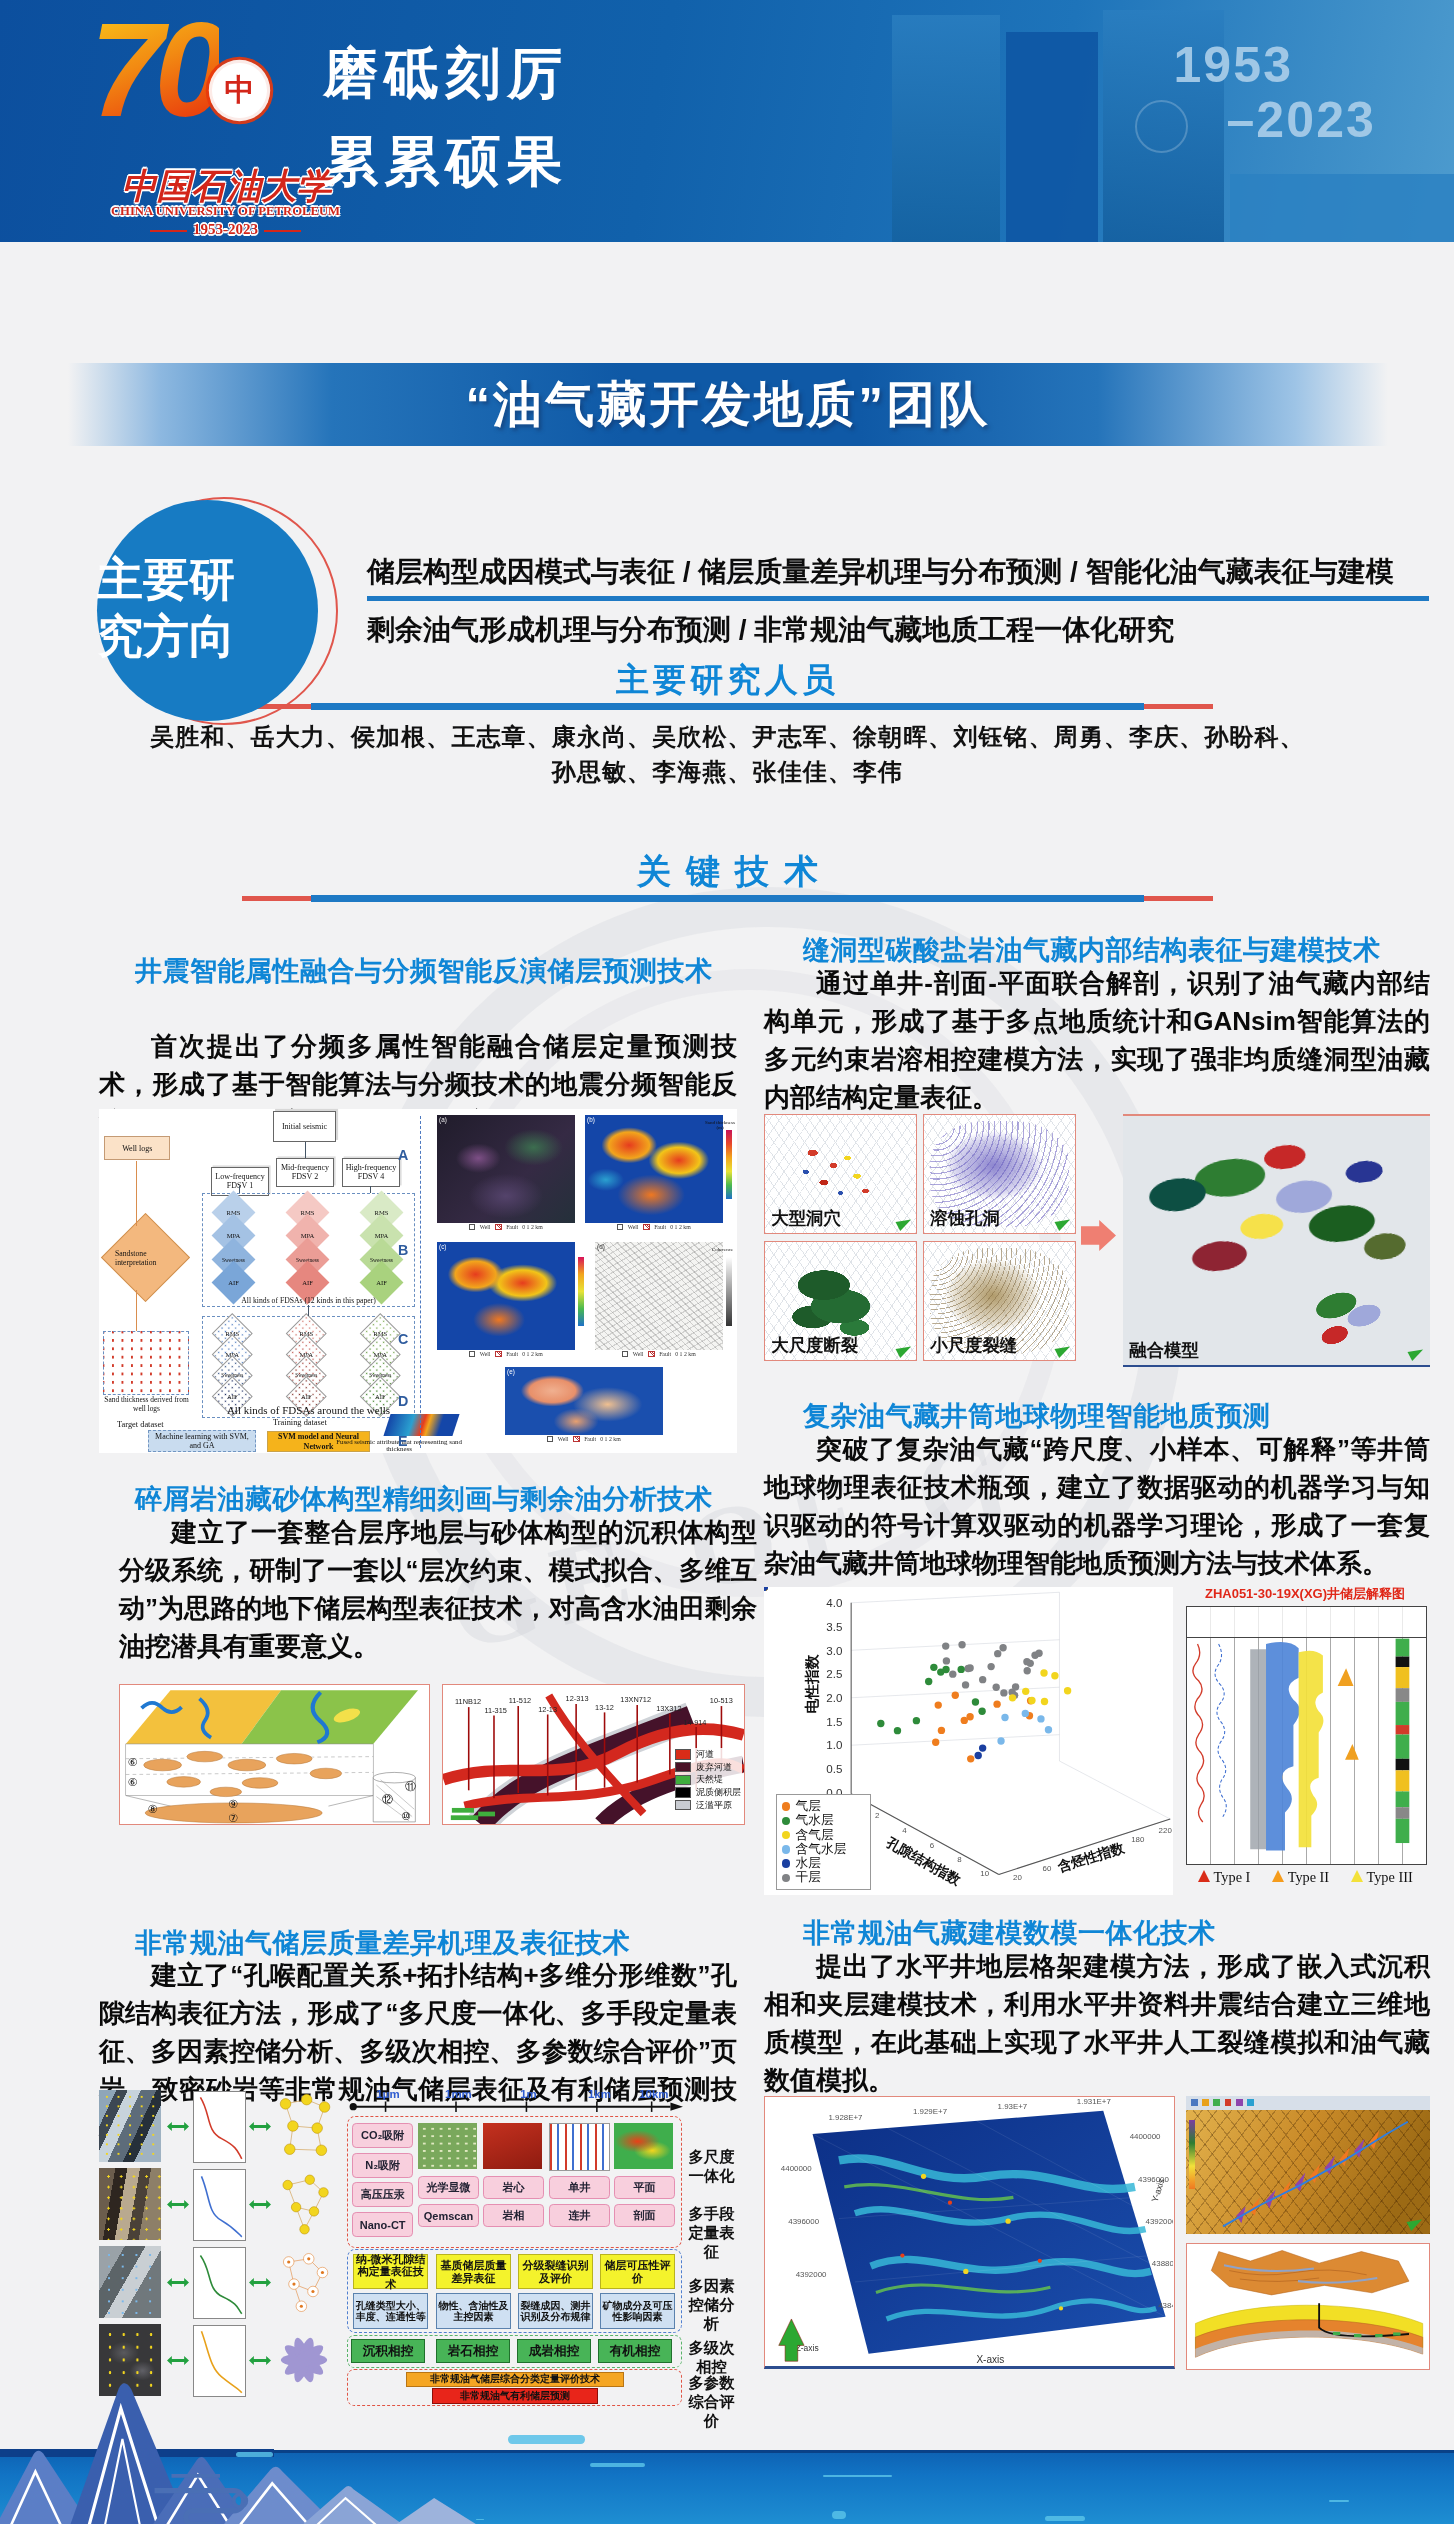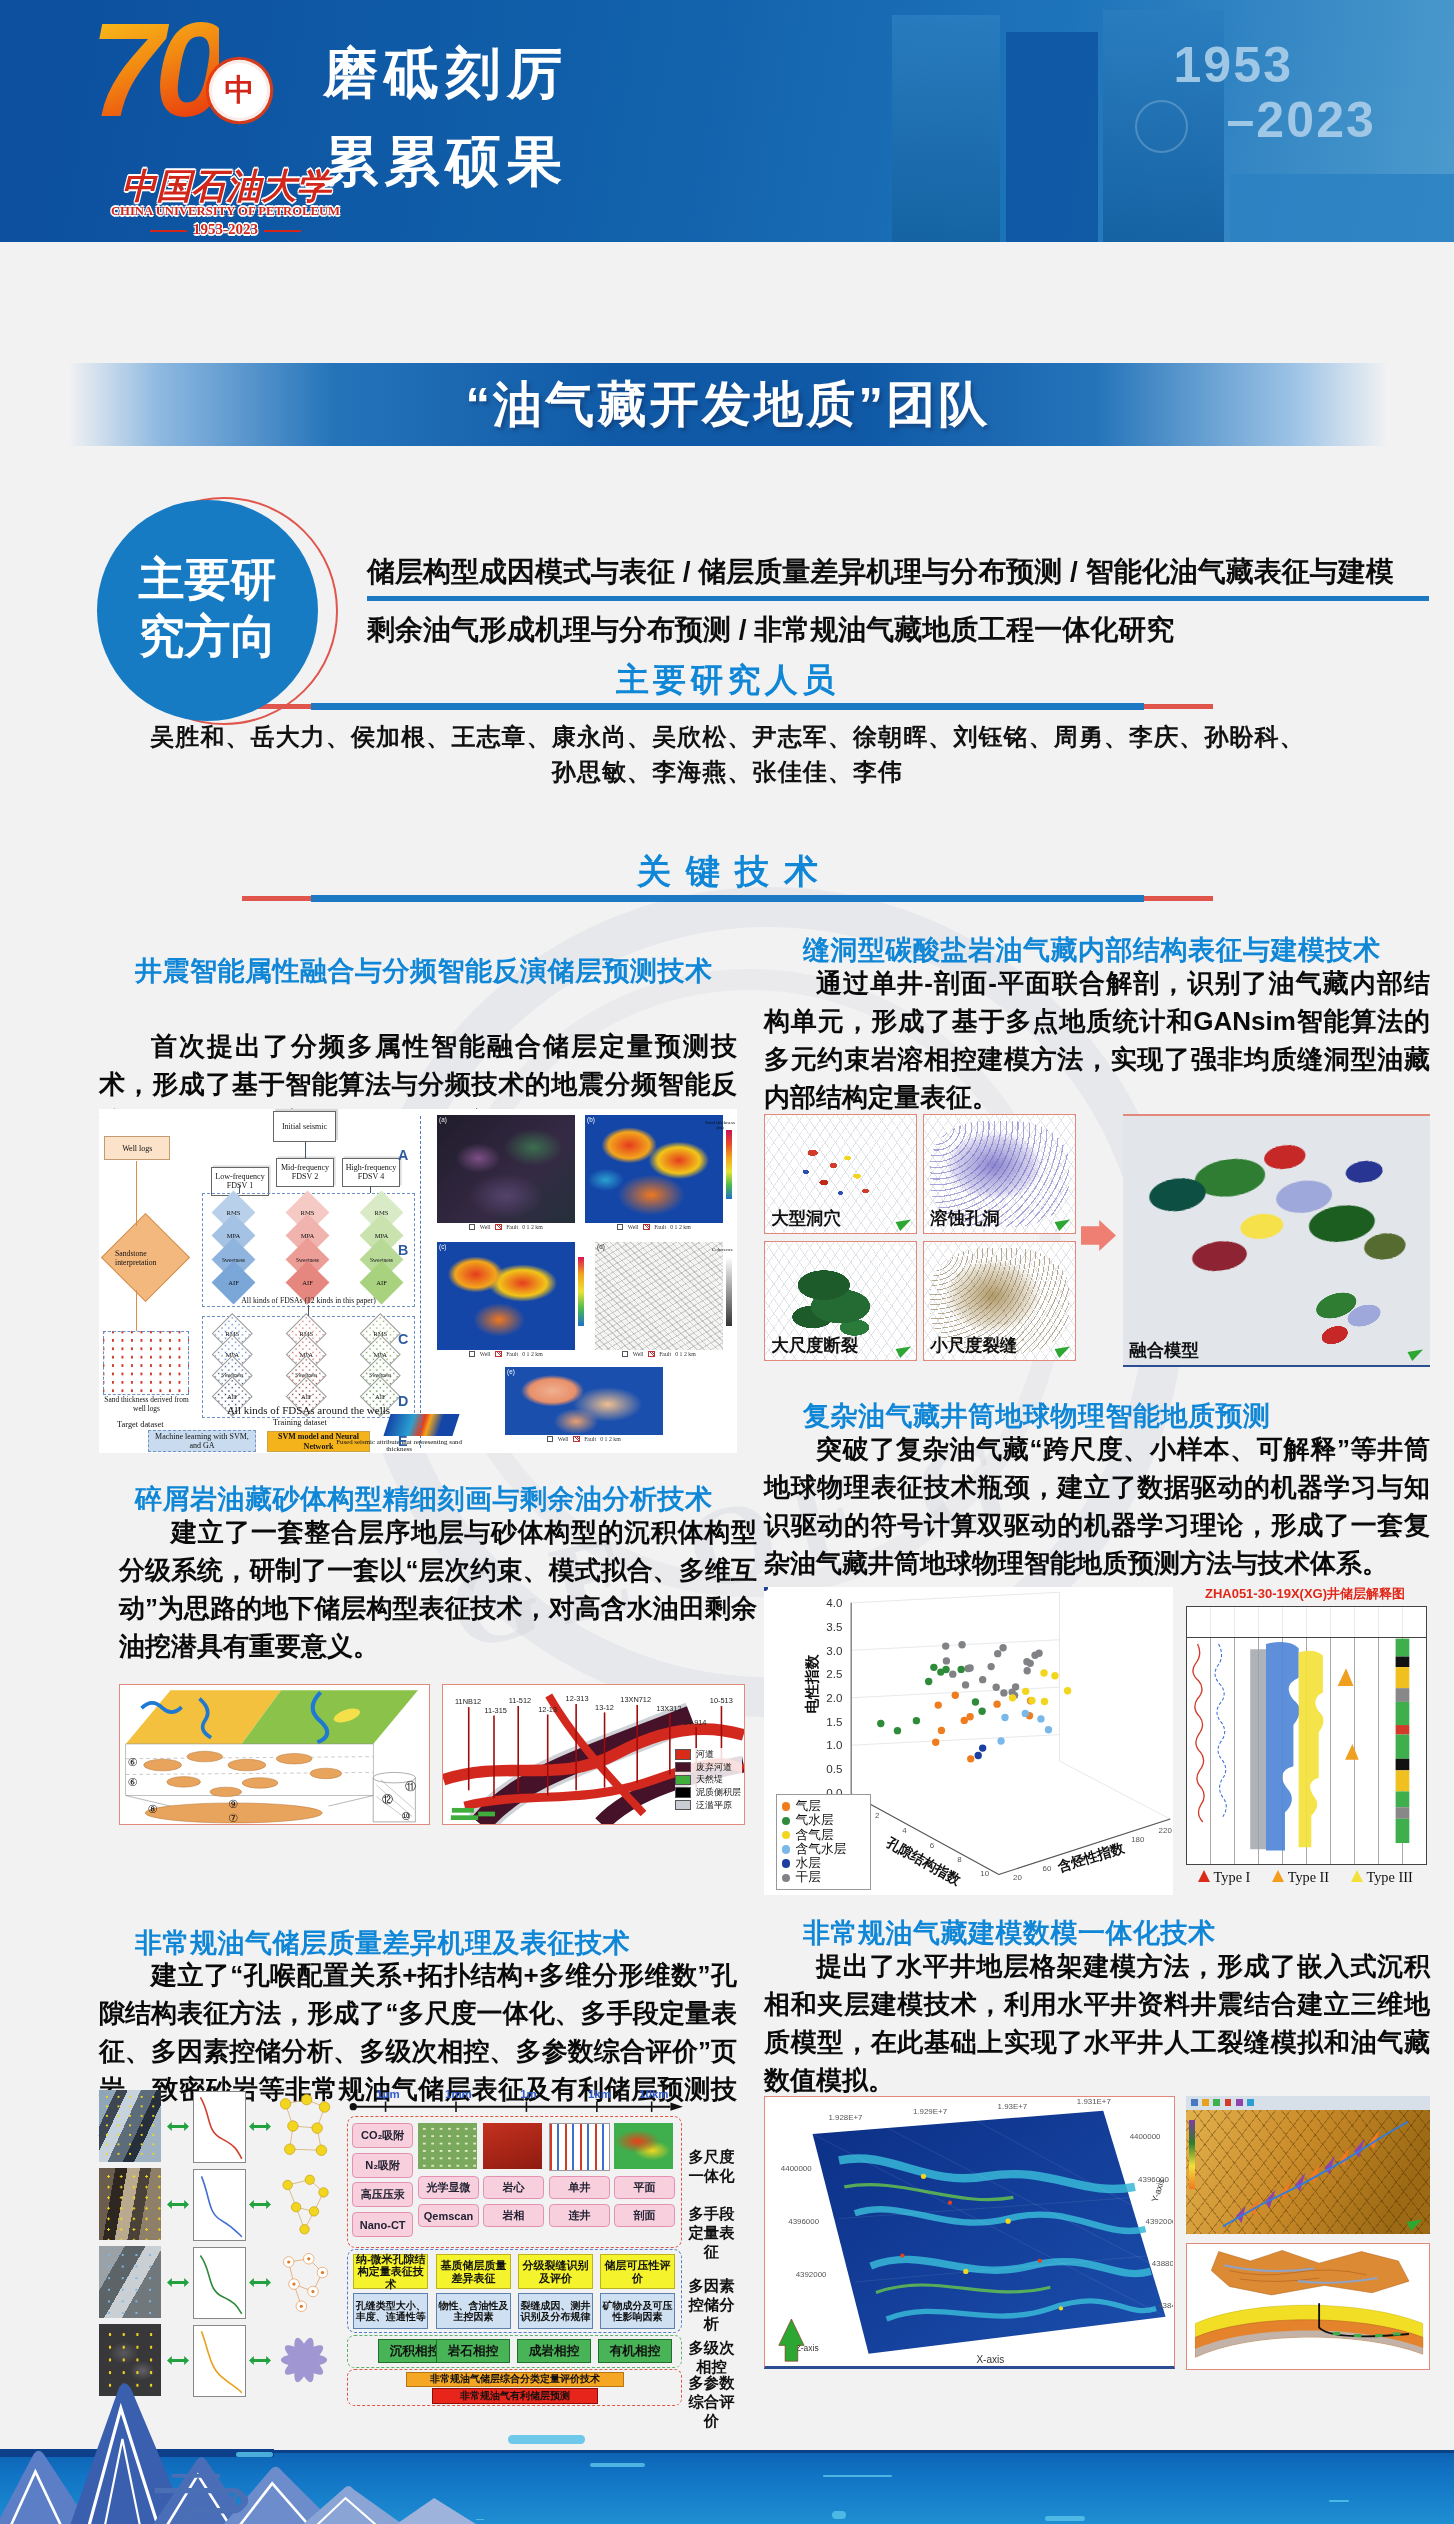--- a/index.html
+++ b/index.html
@@ -23,21 +23,21 @@
   #unicn{left:105px;top:163px;width:243px;text-align:center;font-size:35px;font-weight:900;font-style:italic;}
   #unien{left:99px;top:204px;width:253px;text-align:center;font-size:12.7px;font-weight:800;font-family:"Liberation Serif","DejaVu Serif",serif;}
   #uniyr{left:99px;top:221px;width:253px;text-align:center;font-size:15px;font-weight:800;font-family:"Liberation Serif","DejaVu Serif",serif;}
   .yrdash{display:inline-block;width:37px;border-top:2.1px double #d3261a;vertical-align:middle;margin:0 6.3px;}
   .slogan{left:323px;width:296px;color:#fff;font-size:55px;font-weight:900;letter-spacing:6.3px;}
   
   #banner{left:68px;top:363px;width:1320px;height:83px;text-align:center;
      background:linear-gradient(90deg,rgba(255,255,255,0) 0%,#8db8e0 7%,#2574ba 20%,#0f59a6 42%,#0f59a6 60%,#2574ba 78%,#9ec4e6 93%,rgba(255,255,255,0) 100%);}
   #banner .t{font-size:49px;font-weight:900;color:#fff;line-height:83px;letter-spacing:3.2px;text-shadow:2.6px 3.2px 3.7px rgba(20,50,100,.5);}
   
-  #circle{left:97px;top:500px;width:221px;height:221px;border-radius:50%;background:#177bc3;color:#fff;text-align:center;
+  #circle{left:97px;top:500px;width:221px;height:221px;border-radius:50%;background:#177bc3;color:#fff;
           font-size:46px;font-weight:900;line-height:1.24;padding-top:51px;box-sizing:border-box;z-index:2;font-family:Liberation Serif, serif;}
   #ring{left:110px;top:497px;width:224px;height:224px;border:2.1px solid #e0564c;border-radius:50%;z-index:1;}
   .dirline{left:367px;width:1064px;font-size:28px;font-weight:800;color:#0d0d0d;}
   #dirdiv{left:367px;top:596px;width:1062px;height:4.8px;background:#1e79c4;}
   
   .bighead{left:0;width:1455px;text-align:center;color:#0f86d6;font-weight:900;}
   .hrule span{position:absolute;display:block;}
   .hr-red{background:#e0564c;height:4.8px;}
   .hr-blue{background:#1e79c4;height:7.4px;}
   .names{left:0;width:1455px;text-align:center;font-size:24px;font-weight:700;letter-spacing:1.1px;}
@@ -874,21 +874,21 @@
       <div class="ybox" style="left:170px;top:4.2px;width:73px;height:33px;">分级裂缝识别及评价</div>
       <div class="ybox" style="left:252px;top:4.2px;width:73px;height:33px;">储层可压性评价</div>
       <div class="bbox" style="left:5.3px;top:43px;width:73px;height:34px;">孔缝类型大小、丰度、连通性等</div>
       <div class="bbox" style="left:88px;top:43px;width:73px;height:34px;">物性、含油性及主控因素</div>
       <div class="bbox" style="left:170px;top:43px;width:73px;height:34px;">裂缝成因、测井识别及分布规律</div>
       <div class="bbox" style="left:252px;top:43px;width:73px;height:34px;">矿物成分及可压性影响因素</div>
     </div>
     <div class="side" style="top:186px;">多因素控储分析</div>
 
     <div class="abs" style="left:248px;top:245px;width:333px;height:31px;border:1.6px dashed #58b368;border-radius:7.4px;">
-      <div class="gbox" style="left:3px;top:3.2px;width:72px;height:22px;margin-left:27px;">沉积相控</div>
+      <div class="gbox" style="left:3px;top:3.2px;width:72px;height:22px;">沉积相控</div>
       <div class="gbox" style="left:88px;top:3.2px;width:72px;height:22px;">岩石相控</div>
       <div class="gbox" style="left:169px;top:3.2px;width:72px;height:22px;">成岩相控</div>
       <div class="gbox" style="left:250px;top:3.2px;width:72px;height:22px;">有机相控</div>
     </div>
     <div class="side" style="top:248px;">多级次相控</div>
 
     <div class="abs" style="left:248px;top:279px;width:333px;height:35px;border:1.6px dashed #e05545;border-radius:7.4px;">
       <div class="abs" style="left:58px;top:1.6px;width:216px;height:13.7px;background:#f5a623;border:0.8px solid #b97514;display:flex;align-items:center;justify-content:center;font-size:10px;font-weight:800;">非常规油气储层综合分类定量评价技术</div>
       <div class="abs" style="left:84px;top:18px;width:164px;height:13.7px;background:#e8251a;border:0.8px solid #8e0f08;display:flex;align-items:center;justify-content:center;font-size:10px;font-weight:800;">非常规油气有利储层预测</div>
     </div>

